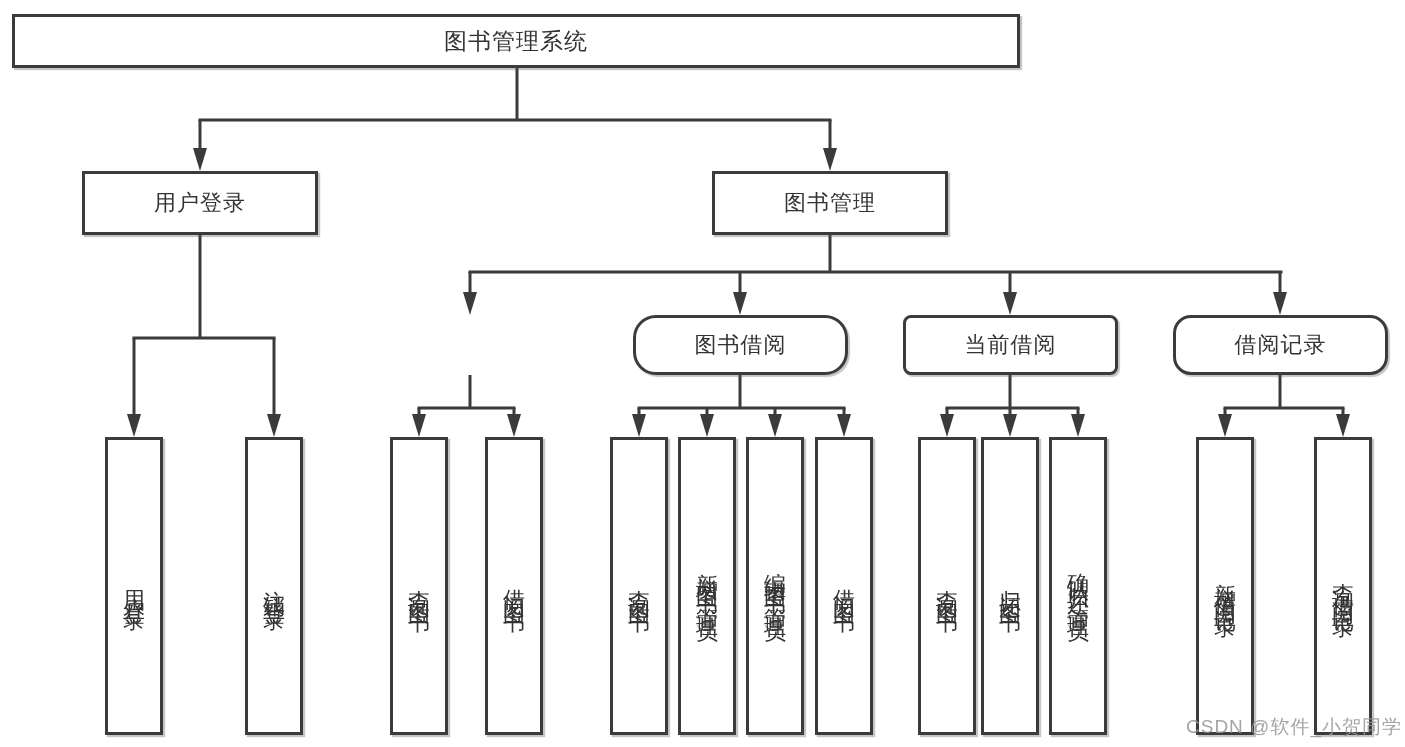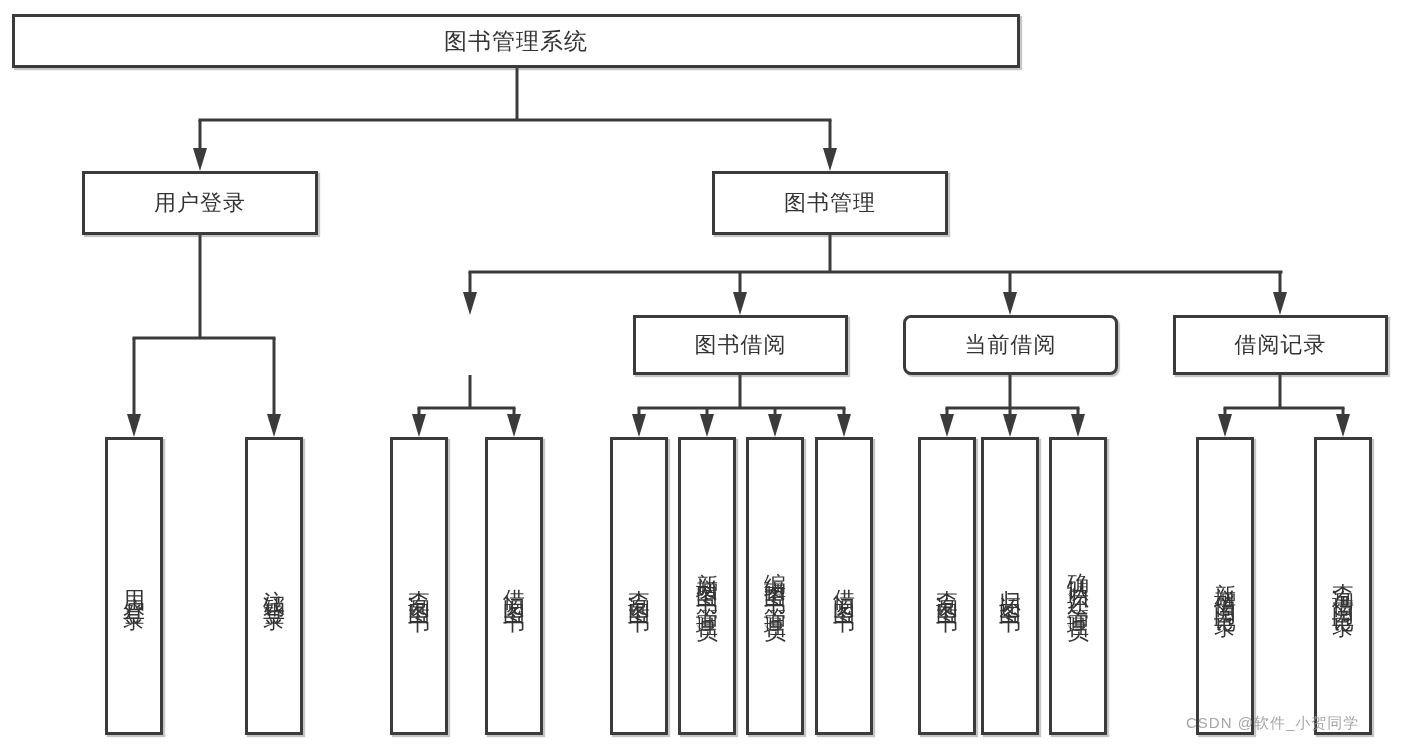--- a/index.html
+++ b/index.html
@@ -58,21 +58,21 @@
     text-orientation: mixed;
     letter-spacing: 7px;
     font-size: 22px;
     line-height: 1;
     white-space: nowrap;
   }
   .watermark {
     position: absolute;
     left: 1186px;
     top: 714px;
-    font-size: 15px;
+    font-size: 19px;
     color: rgba(148,148,148,0.85);
     white-space: nowrap;
     z-index: 3;
     letter-spacing: 1px;
   }
 </style>
 </head>
 <body>
 
 <div class="canvas">
@@ -157,27 +157,27 @@
     <span class="lbl">图书管理系统</span>
   </div>
 
   <div class="box" style="left:82px; top:171px; width:236px; height:64px;">
     <span class="lbl">用户登录</span>
   </div>
   <div class="box" style="left:712px; top:171px; width:236px; height:64px;">
     <span class="lbl">图书管理</span>
   </div>
 
-  <div class="box" style="left:633px; top:315px; width:215px; height:60px;">
+  <div class="box" style="left:633px; top:315px; width:215px; height:60px;border-radius:23px;">
     <span class="lbl">图书借阅</span>
   </div>
   <div class="box" style="left:903px; top:315px; width:215px; height:60px;border-radius:8px;">
     <span class="lbl">当前借阅</span>
   </div>
-  <div class="box" style="left:1173px; top:315px; width:215px; height:60px;">
+  <div class="box" style="left:1173px; top:315px; width:215px; height:60px;border-radius:18px;">
     <span class="lbl">借阅记录</span>
   </div>
 
   <div class="box leaf" style="left:105px;">
     <span class="lbl">用户登录</span>
   </div>
   <div class="box leaf" style="left:245px;">
     <span class="lbl">注销登录</span>
   </div>
 

